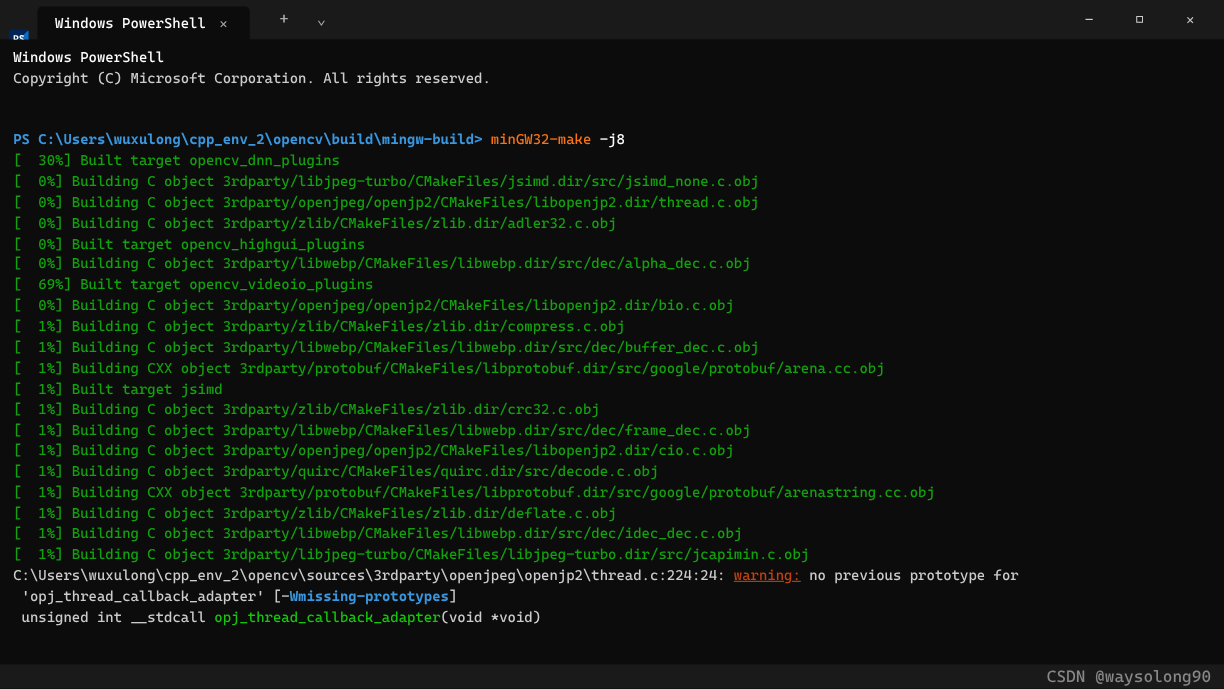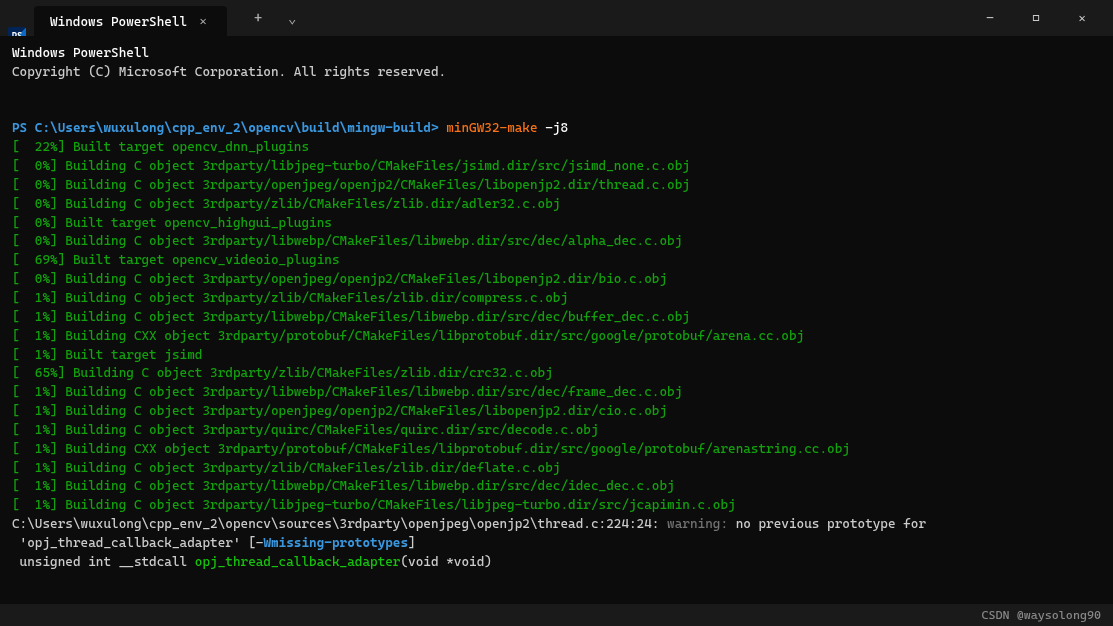--- a/index.html
+++ b/index.html
@@ -112,33 +112,33 @@
       font-size: 13px;
       line-height: 1.45;
       color: #cccccc;
     }
     .line { white-space: pre; display: block; }
     .white { color: #ffffff; }
     .gray { color: #cccccc; }
     .green { color: #13a10e; }
     .bright-green { color: #16c60c; }
     .cyan { color: #3a96dd; font-weight: bold; }
-    .warning-yellow { color: #737373; }
+    .warning-yellow { color: #c2410c; text-decoration: underline; }
     .cmd-highlight { color: #f97316; font-weight: normal; }
     .statusbar {
       height: 22px;
       background: #1a1a1a;
       display: flex;
       align-items: center;
       justify-content: flex-end;
       padding: 0 12px;
       flex-shrink: 0;
     }
     .statusbar-text {
-      font-size: 12px;
+      font-size: 15px;
       color: #888;
     }
   </style>
 </head>
 <body>
 
 <div class="window">
 
   <div class="titlebar">
     <div class="titlebar-left">
@@ -161,33 +161,33 @@
       <div class="wc-btn wc-close">✕</div>
     </div>
   </div>
 
   <div class="terminal-body">
     <span class="line white">Windows PowerShell</span>
     <span class="line gray">Copyright (C) Microsoft Corporation. All rights reserved.</span>
     <span class="line">&nbsp;</span>
     <span class="line">&nbsp;</span>
     <span class="line"><span class="cyan">PS C:\Users\wuxulong\cpp_env_2\opencv\build\mingw-build&gt; </span><span class="cmd-highlight">minGW32-make</span><span class="white"> -j8</span></span>
-    <span class="line green">[  22%] Built target opencv_dnn_plugins</span>
+    <span class="line green">[  30%] Built target opencv_dnn_plugins</span>
     <span class="line green">[  0%] Building C object 3rdparty/libjpeg-turbo/CMakeFiles/jsimd.dir/src/jsimd_none.c.obj</span>
     <span class="line green">[  0%] Building C object 3rdparty/openjpeg/openjp2/CMakeFiles/libopenjp2.dir/thread.c.obj</span>
     <span class="line green">[  0%] Building C object 3rdparty/zlib/CMakeFiles/zlib.dir/adler32.c.obj</span>
     <span class="line green">[  0%] Built target opencv_highgui_plugins</span>
     <span class="line green">[  0%] Building C object 3rdparty/libwebp/CMakeFiles/libwebp.dir/src/dec/alpha_dec.c.obj</span>
     <span class="line green">[  69%] Built target opencv_videoio_plugins</span>
     <span class="line green">[  0%] Building C object 3rdparty/openjpeg/openjp2/CMakeFiles/libopenjp2.dir/bio.c.obj</span>
     <span class="line green">[  1%] Building C object 3rdparty/zlib/CMakeFiles/zlib.dir/compress.c.obj</span>
     <span class="line green">[  1%] Building C object 3rdparty/libwebp/CMakeFiles/libwebp.dir/src/dec/buffer_dec.c.obj</span>
     <span class="line green">[  1%] Building CXX object 3rdparty/protobuf/CMakeFiles/libprotobuf.dir/src/google/protobuf/arena.cc.obj</span>
     <span class="line green">[  1%] Built target jsimd</span>
-    <span class="line green">[  65%] Building C object 3rdparty/zlib/CMakeFiles/zlib.dir/crc32.c.obj</span>
+    <span class="line green">[  1%] Building C object 3rdparty/zlib/CMakeFiles/zlib.dir/crc32.c.obj</span>
     <span class="line green">[  1%] Building C object 3rdparty/libwebp/CMakeFiles/libwebp.dir/src/dec/frame_dec.c.obj</span>
     <span class="line green">[  1%] Building C object 3rdparty/openjpeg/openjp2/CMakeFiles/libopenjp2.dir/cio.c.obj</span>
     <span class="line green">[  1%] Building C object 3rdparty/quirc/CMakeFiles/quirc.dir/src/decode.c.obj</span>
     <span class="line green">[  1%] Building CXX object 3rdparty/protobuf/CMakeFiles/libprotobuf.dir/src/google/protobuf/arenastring.cc.obj</span>
     <span class="line green">[  1%] Building C object 3rdparty/zlib/CMakeFiles/zlib.dir/deflate.c.obj</span>
     <span class="line green">[  1%] Building C object 3rdparty/libwebp/CMakeFiles/libwebp.dir/src/dec/idec_dec.c.obj</span>
     <span class="line green">[  1%] Building C object 3rdparty/libjpeg-turbo/CMakeFiles/libjpeg-turbo.dir/src/jcapimin.c.obj</span>
     <span class="line"><span class="gray">C:\Users\wuxulong\cpp_env_2\opencv\sources\3rdparty\openjpeg\openjp2\thread.c:224:24: </span><span class="warning-yellow">warning:</span><span class="gray"> no previous prototype for</span></span>
     <span class="line"><span class="gray"> 'opj_thread_callback_adapter' [-</span><span class="cyan">Wmissing-prototypes</span><span class="gray">]</span></span>
     <span class="line"><span class="gray"> unsigned int __stdcall </span><span class="bright-green">opj_thread_callback_adapter</span><span class="gray">(void *void)</span></span>

